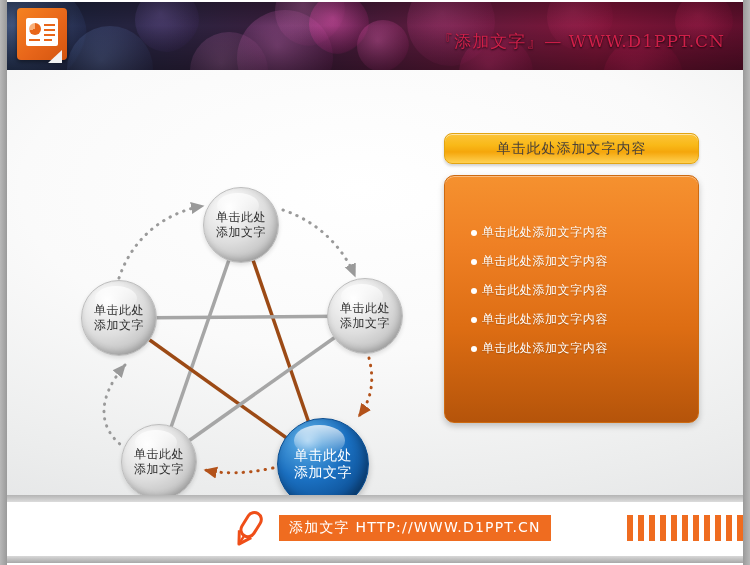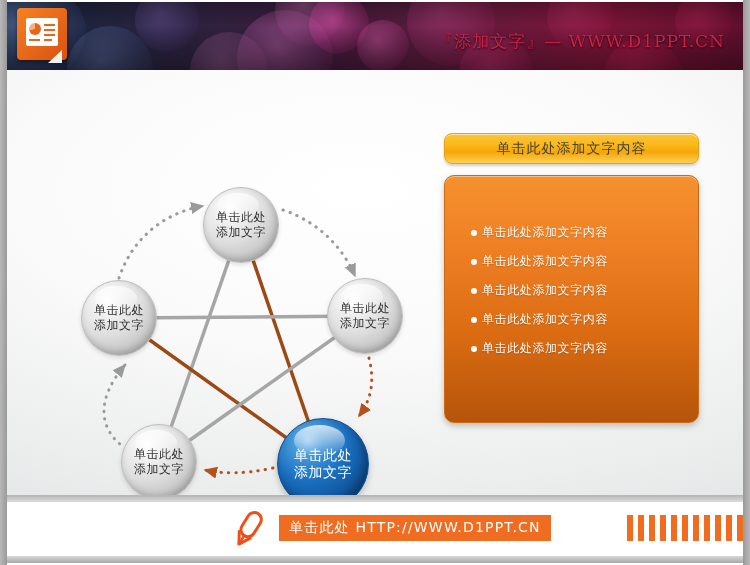--- a/index.html
+++ b/index.html
@@ -415,21 +415,21 @@
 
     <svg id="footer-pencil" viewBox="0 0 40 42">
       <g transform="rotate(32 20 21)">
         <rect x="13" y="4" width="14" height="26" rx="7" ry="7" fill="none" stroke="#ef4e18" stroke-width="3"></rect>
         <path d="M13 28 L20 40 L27 28" fill="none" stroke="#ef4e18" stroke-width="3" stroke-linejoin="round"></path>
         <line x1="20" y1="30" x2="20" y2="38" stroke="#ef4e18" stroke-width="2.5"></line>
       </g>
     </svg>
 
     <div id="footer-bar">
-      <span>单击此处 HTTP://WWW.D1PPT.CN</span>
+      <span>添加文字 HTTP://WWW.D1PPT.CN</span>
     </div>
 
     <div id="footer-stripes">
       <i></i>
         <i></i>
         <i></i>
         <i></i>
         <i></i>
         <i></i>
         <i></i>

